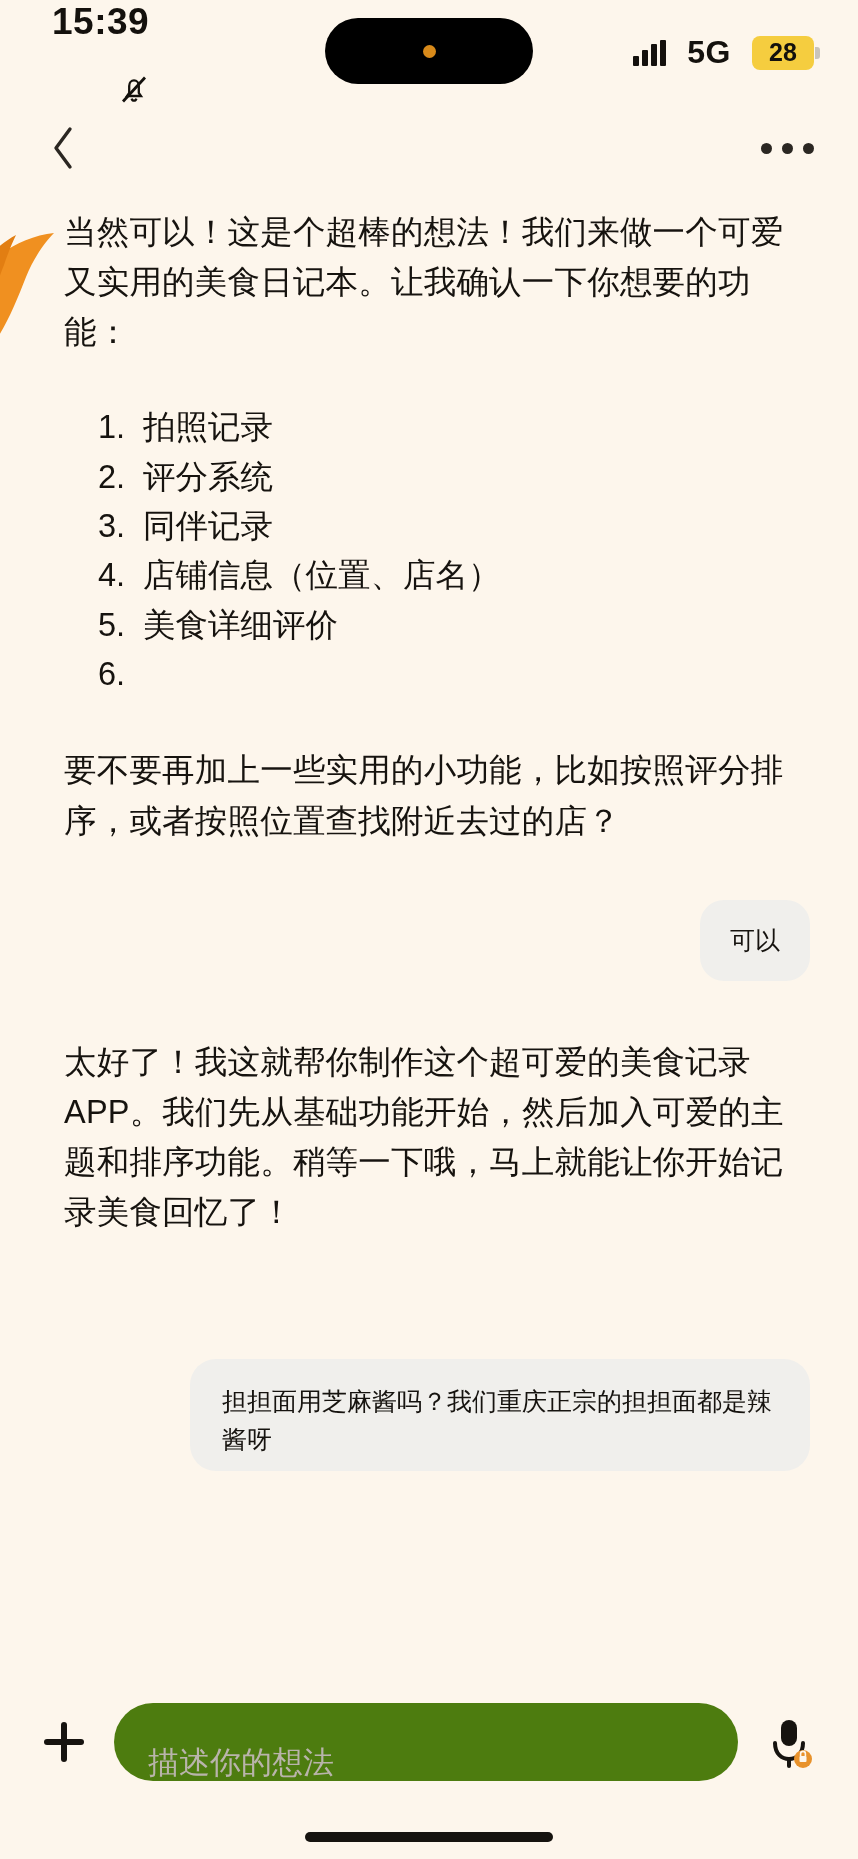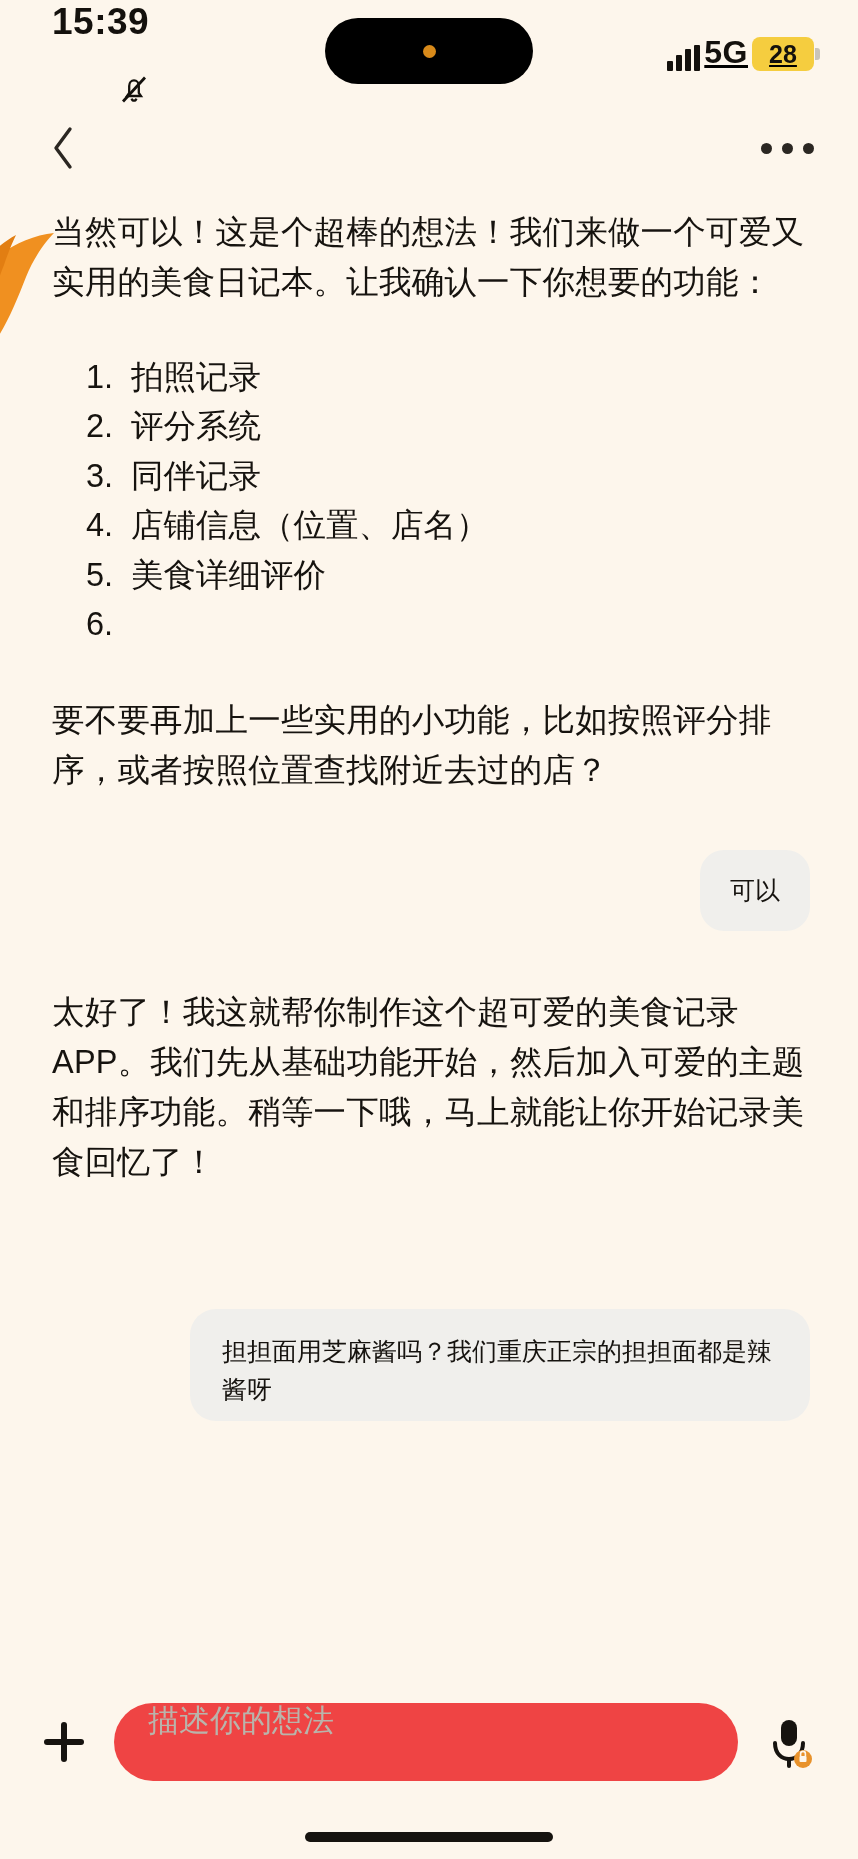--- a/index.html
+++ b/index.html
@@ -63,23 +63,22 @@
   }
   .notch-dot {
     width: 13px;
     height: 13px;
     border-radius: 50%;
     background: #d88a1a;
   }
 
   .sb-right {
     display: flex;
-    align-items: flex-end;
-    gap: 4px;
-    text-decoration: underline;
+    align-items: center;
+    gap: 21px;
   }
   .signal {
     display: flex;
     align-items: flex-end;
     gap: 3px;
     height: 26px;
   }
   .signal i {
     display: block;
     width: 6px;
@@ -148,21 +147,21 @@
     height: 11px;
     border-radius: 50%;
     background: #2b2722;
     display: block;
   }
 
   
   .chat {
     flex: 1 1 auto;
     position: relative;
-    padding: 16px 0 0 4px;
+    padding: 16px 0 0 16px;
     overflow: hidden;
   }
   .deco-leaf {
     position: absolute;
     left: -42px;
     top: 36px;
     width: 100px;
     height: 120px;
     z-index: 1;
   }
@@ -230,24 +229,24 @@
     height: 56px;
     flex: 0 0 56px;
     display: flex;
     align-items: center;
     justify-content: center;
   }
   .plus-btn svg { display: block; }
   .input-wrap {
     flex: 1 1 auto;
     height: 78px;
-    background: #ef4444;
+    background: #4d7c0f;
     border-radius: 39px;
     display: flex;
-    align-items: flex-start;
+    align-items: flex-end;
     padding: 0 34px;
   }
   .input-wrap input {
     width: 100%;
     border: none;
     outline: none;
     background: transparent;
     font-family: "Liberation Sans", sans-serif;
     font-size: 31px;
     color: #16130f;

